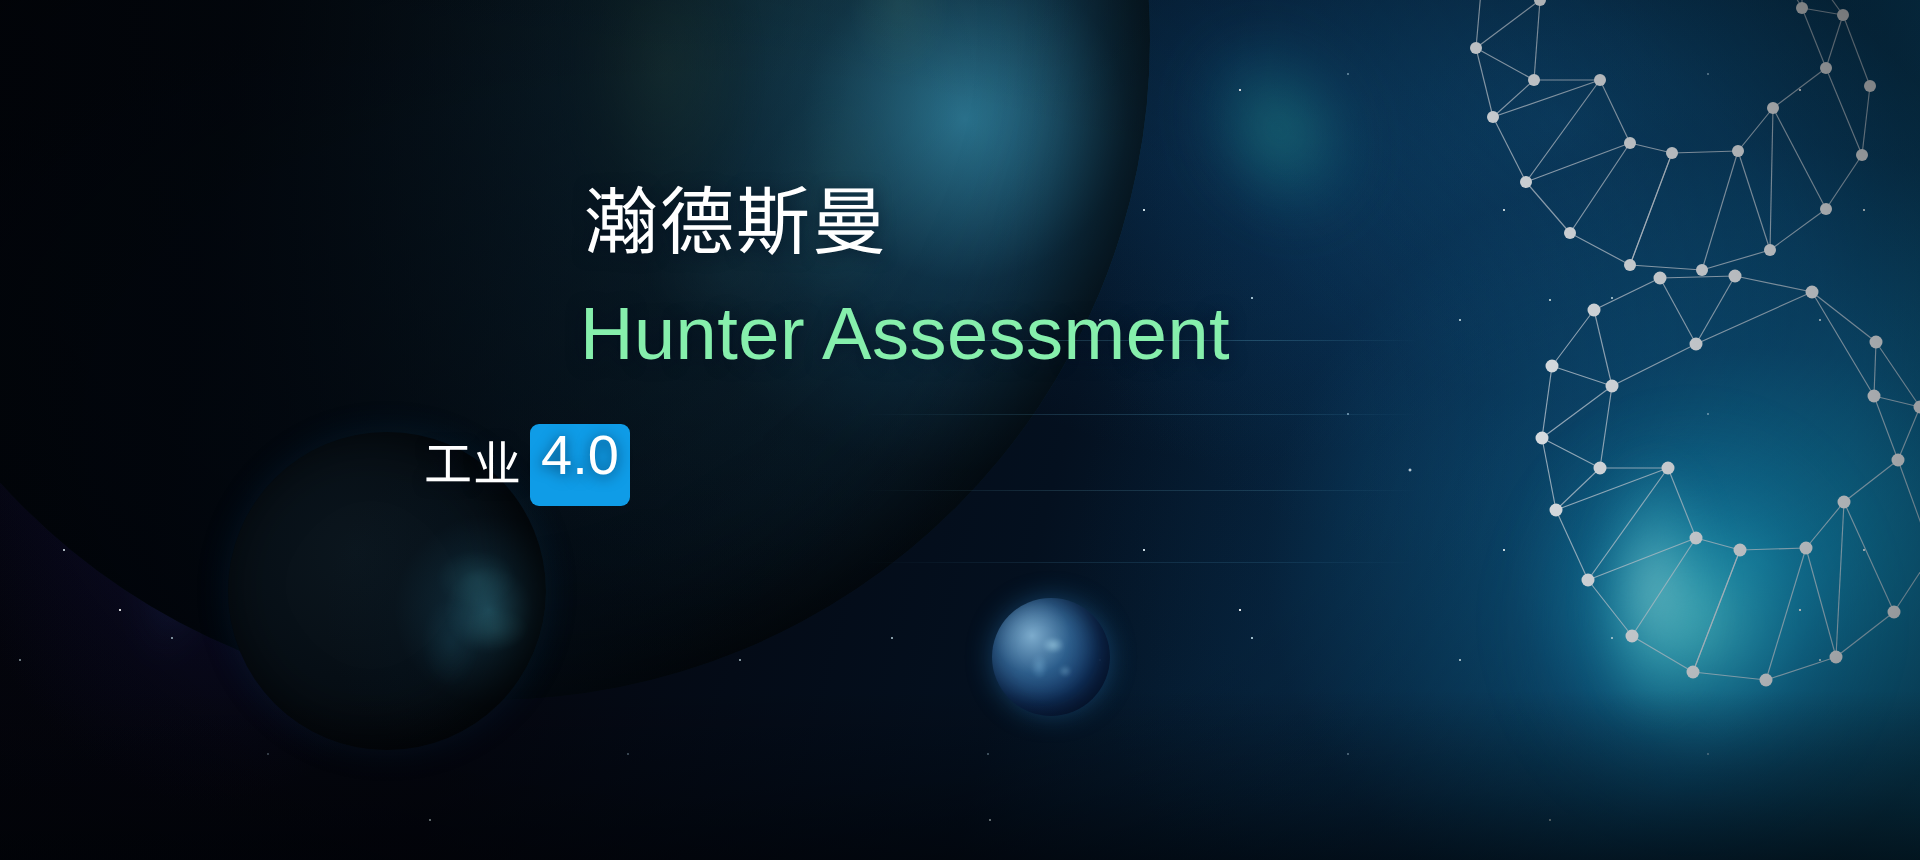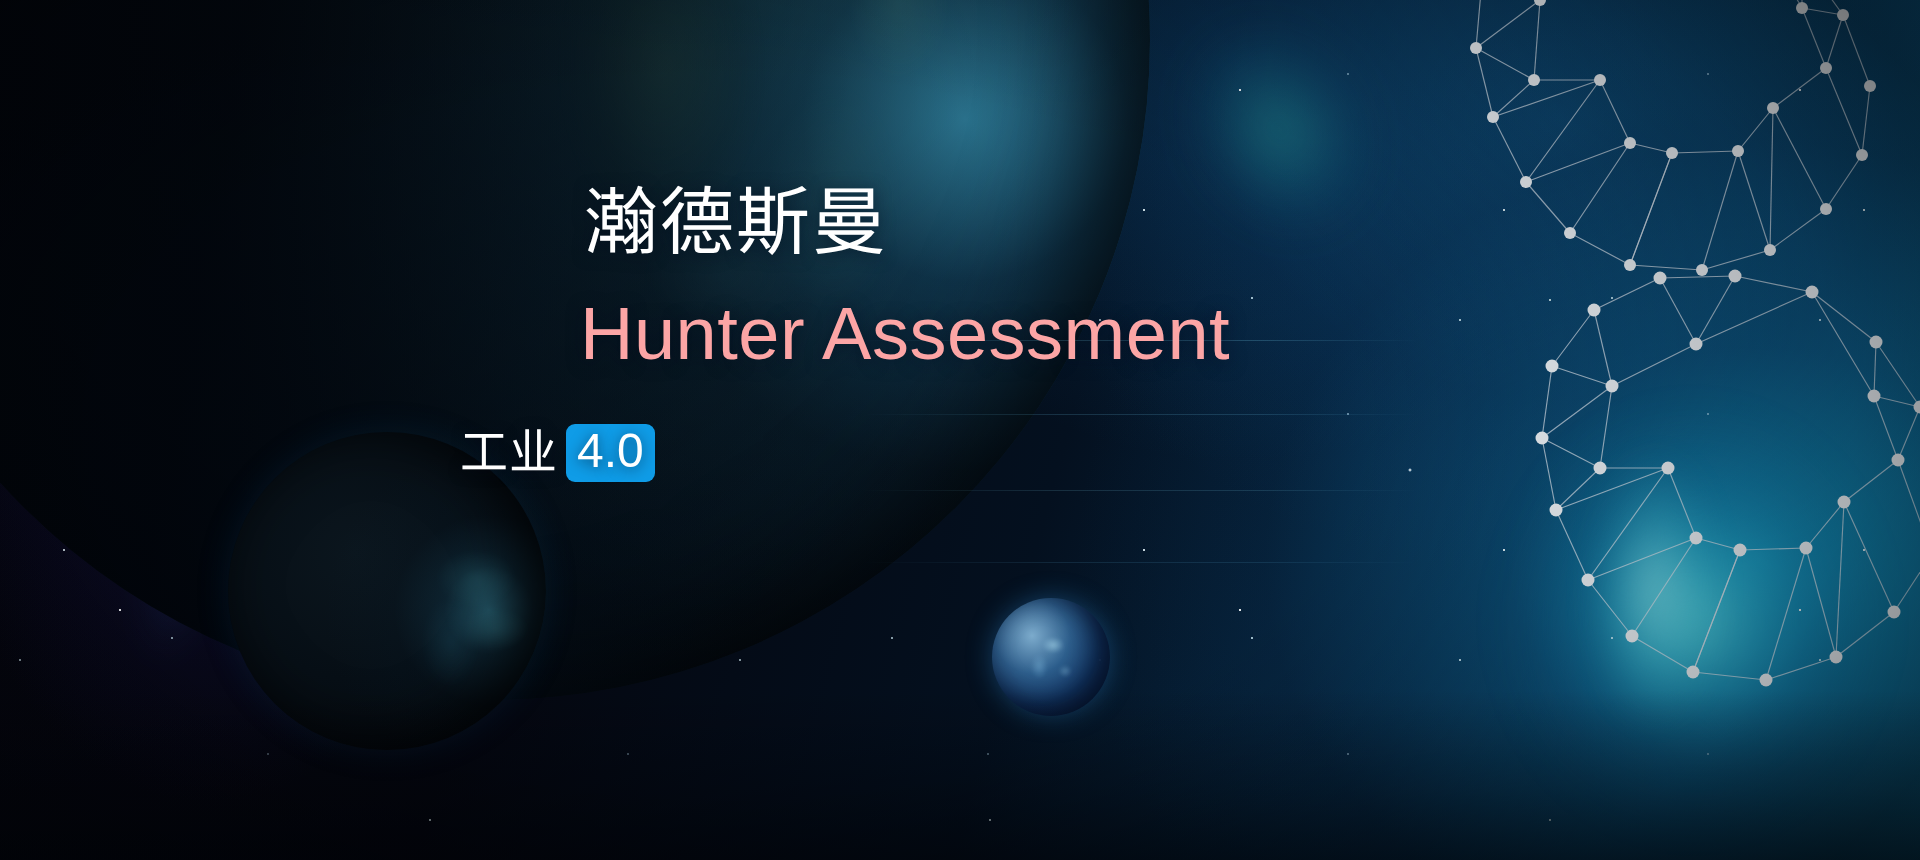--- a/index.html
+++ b/index.html
@@ -254,49 +254,48 @@
     text-shadow:0 2px 16px rgba(0,12,30,.65);
     white-space:nowrap;
   }
   .title-en {
     position:absolute;
     left:580px; top:297px;
     font-size:74px;
     line-height:1.0;
     font-weight:400;
     letter-spacing:.5px;
-    color:#fca5a5;
+    color:#86efac;
     text-shadow:0 2px 18px rgba(0,12,30,.60);
     white-space:nowrap;
   }
   .tagline {
     position:absolute;
     left:424px; top:424px;
     display:flex;
     align-items:center;
     font-size:48px;
     line-height:1.0;
     font-weight:400;
     color:#ffffff;
     letter-spacing:1px;
     text-shadow:0 2px 14px rgba(0,10,26,.6);
     white-space:nowrap;
-    margin-left:36px;
   }
   .tag-pre, .tag-post { display:inline-block; }
   .badge {
     display:inline-flex;
     align-items:center;
     justify-content:center;
     margin:0 8px;
-    padding:1px 11px 5px;
+    padding:1px 11px 21px;
     border-radius:9px;
     background:#0f9ce7;
     color:#ffffff;
-    font-size:48px;
+    font-size:56px;
     line-height:1.08;
     letter-spacing:0;
   }
   .quote {
     position:absolute;
     left:818px; top:502px;
     font-size:31px;
     line-height:1.0;
     font-weight:400;
     color:#ffffff;

